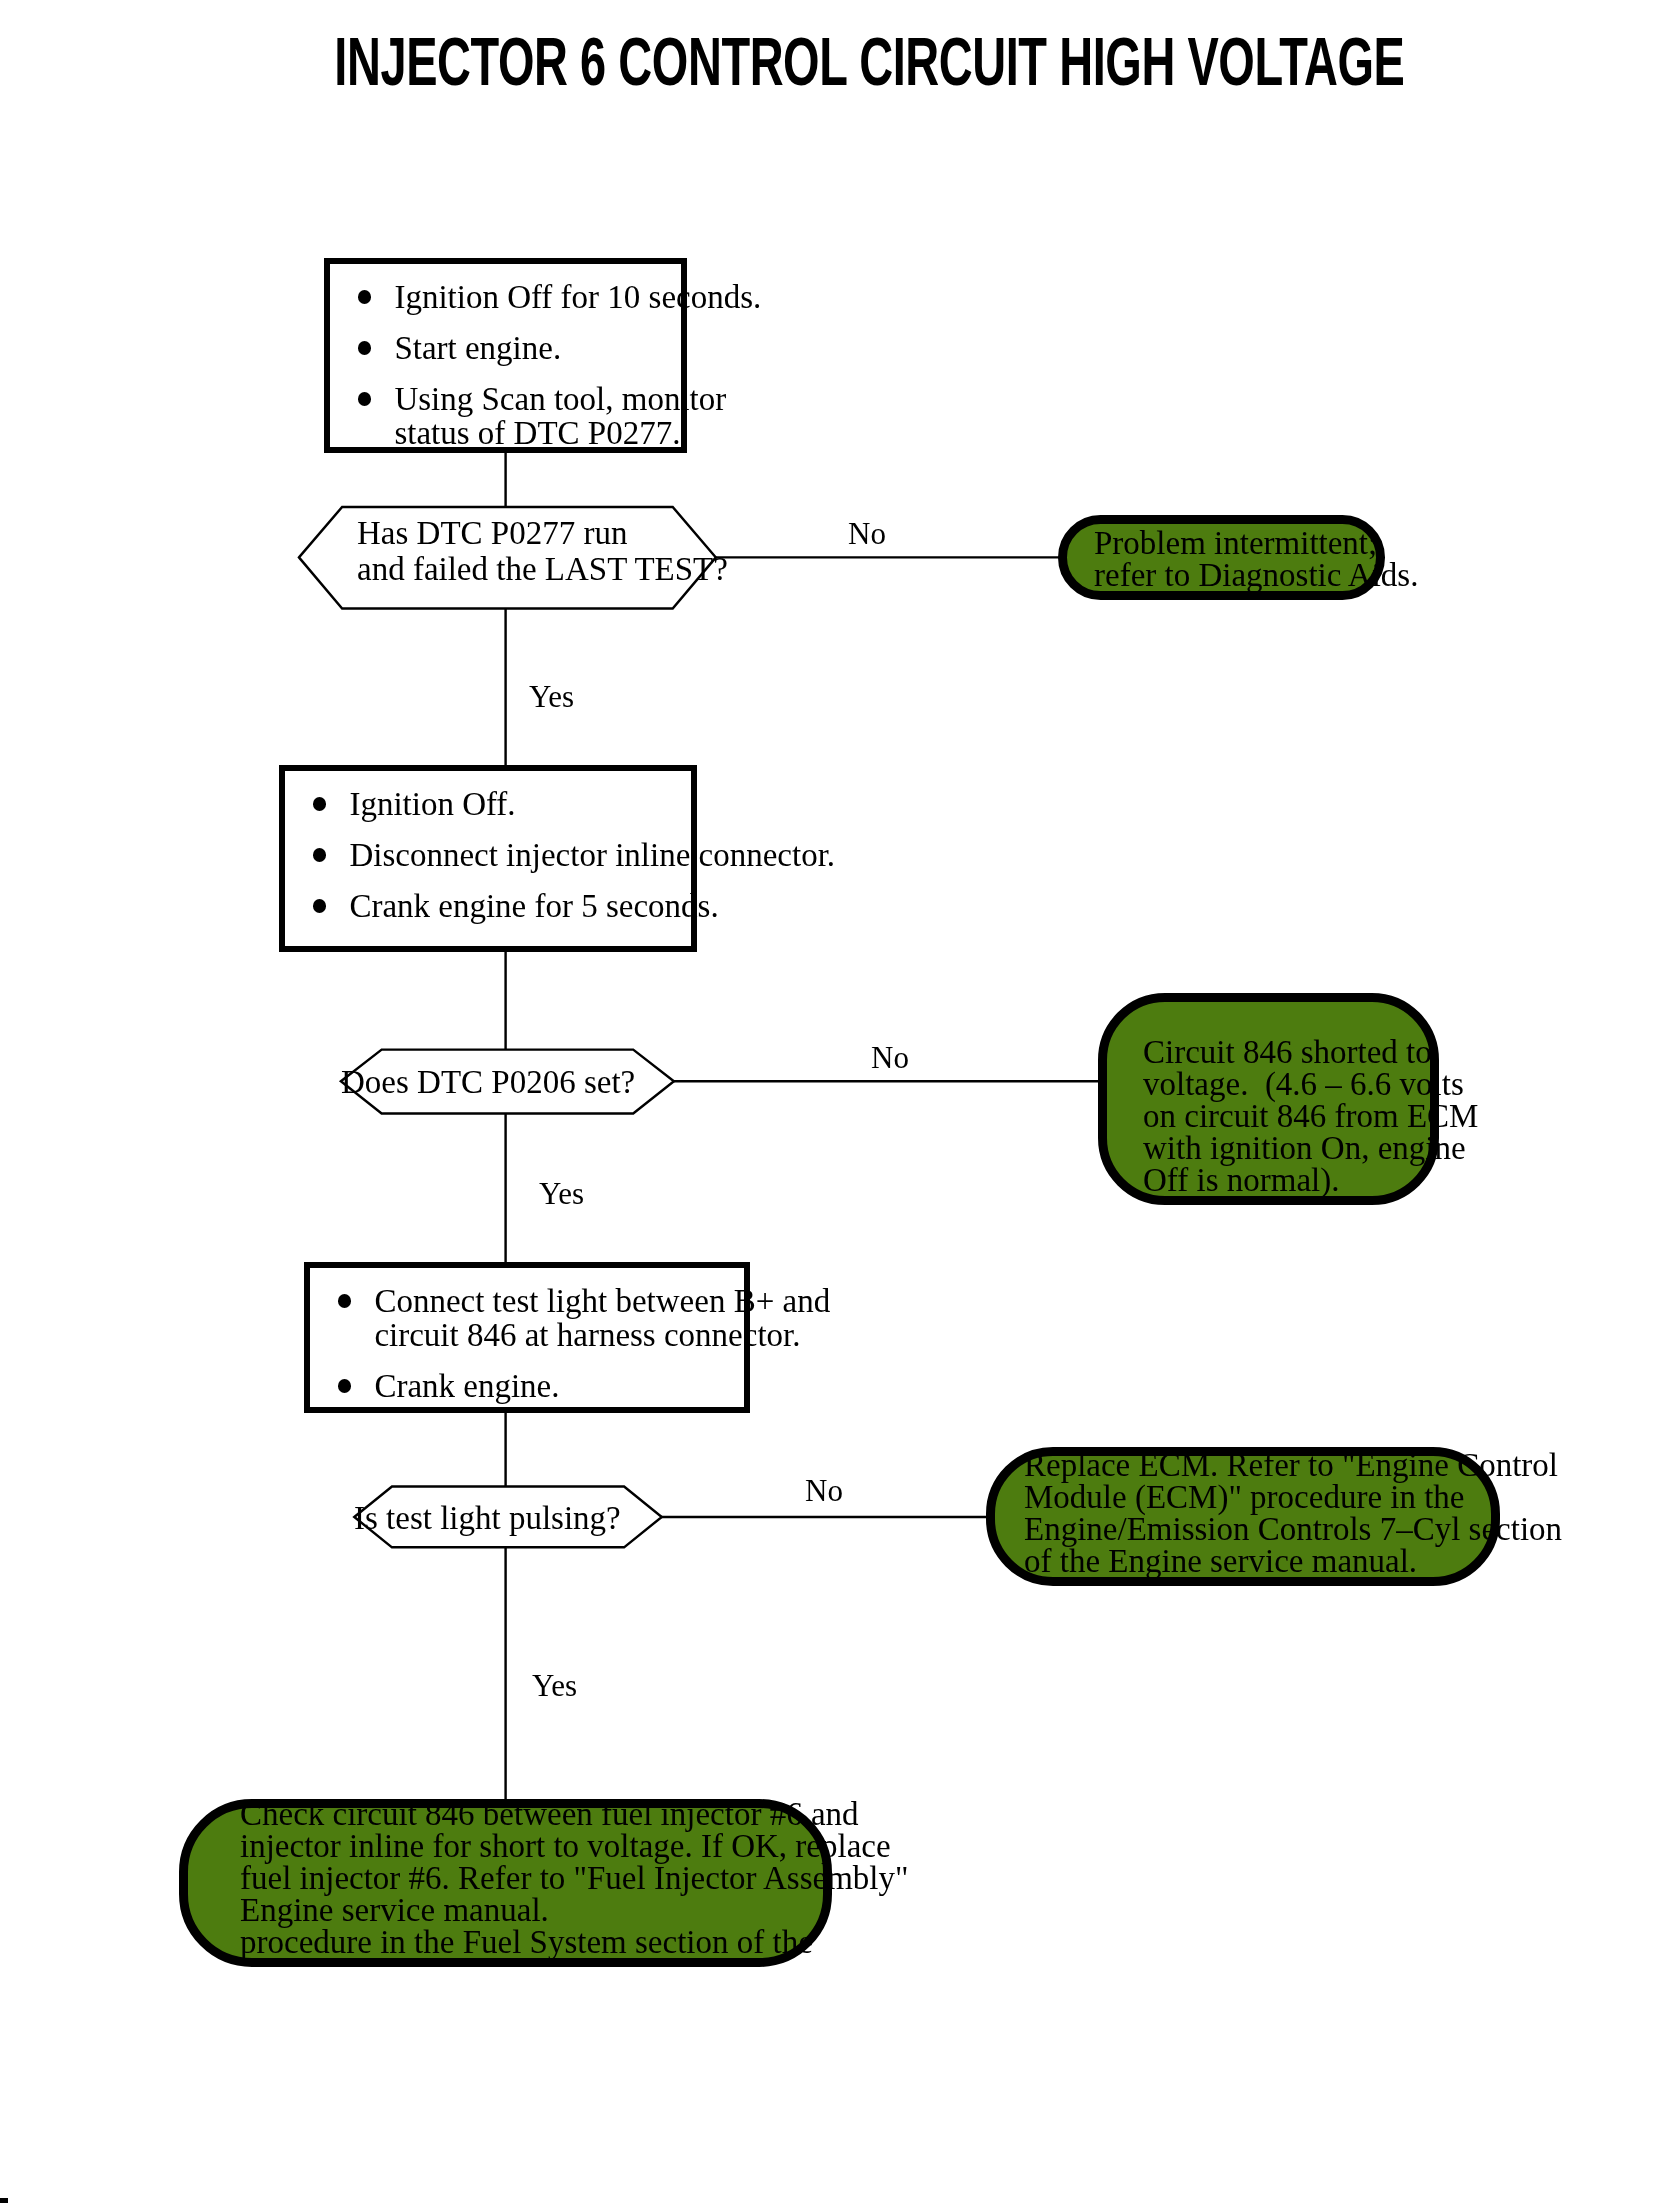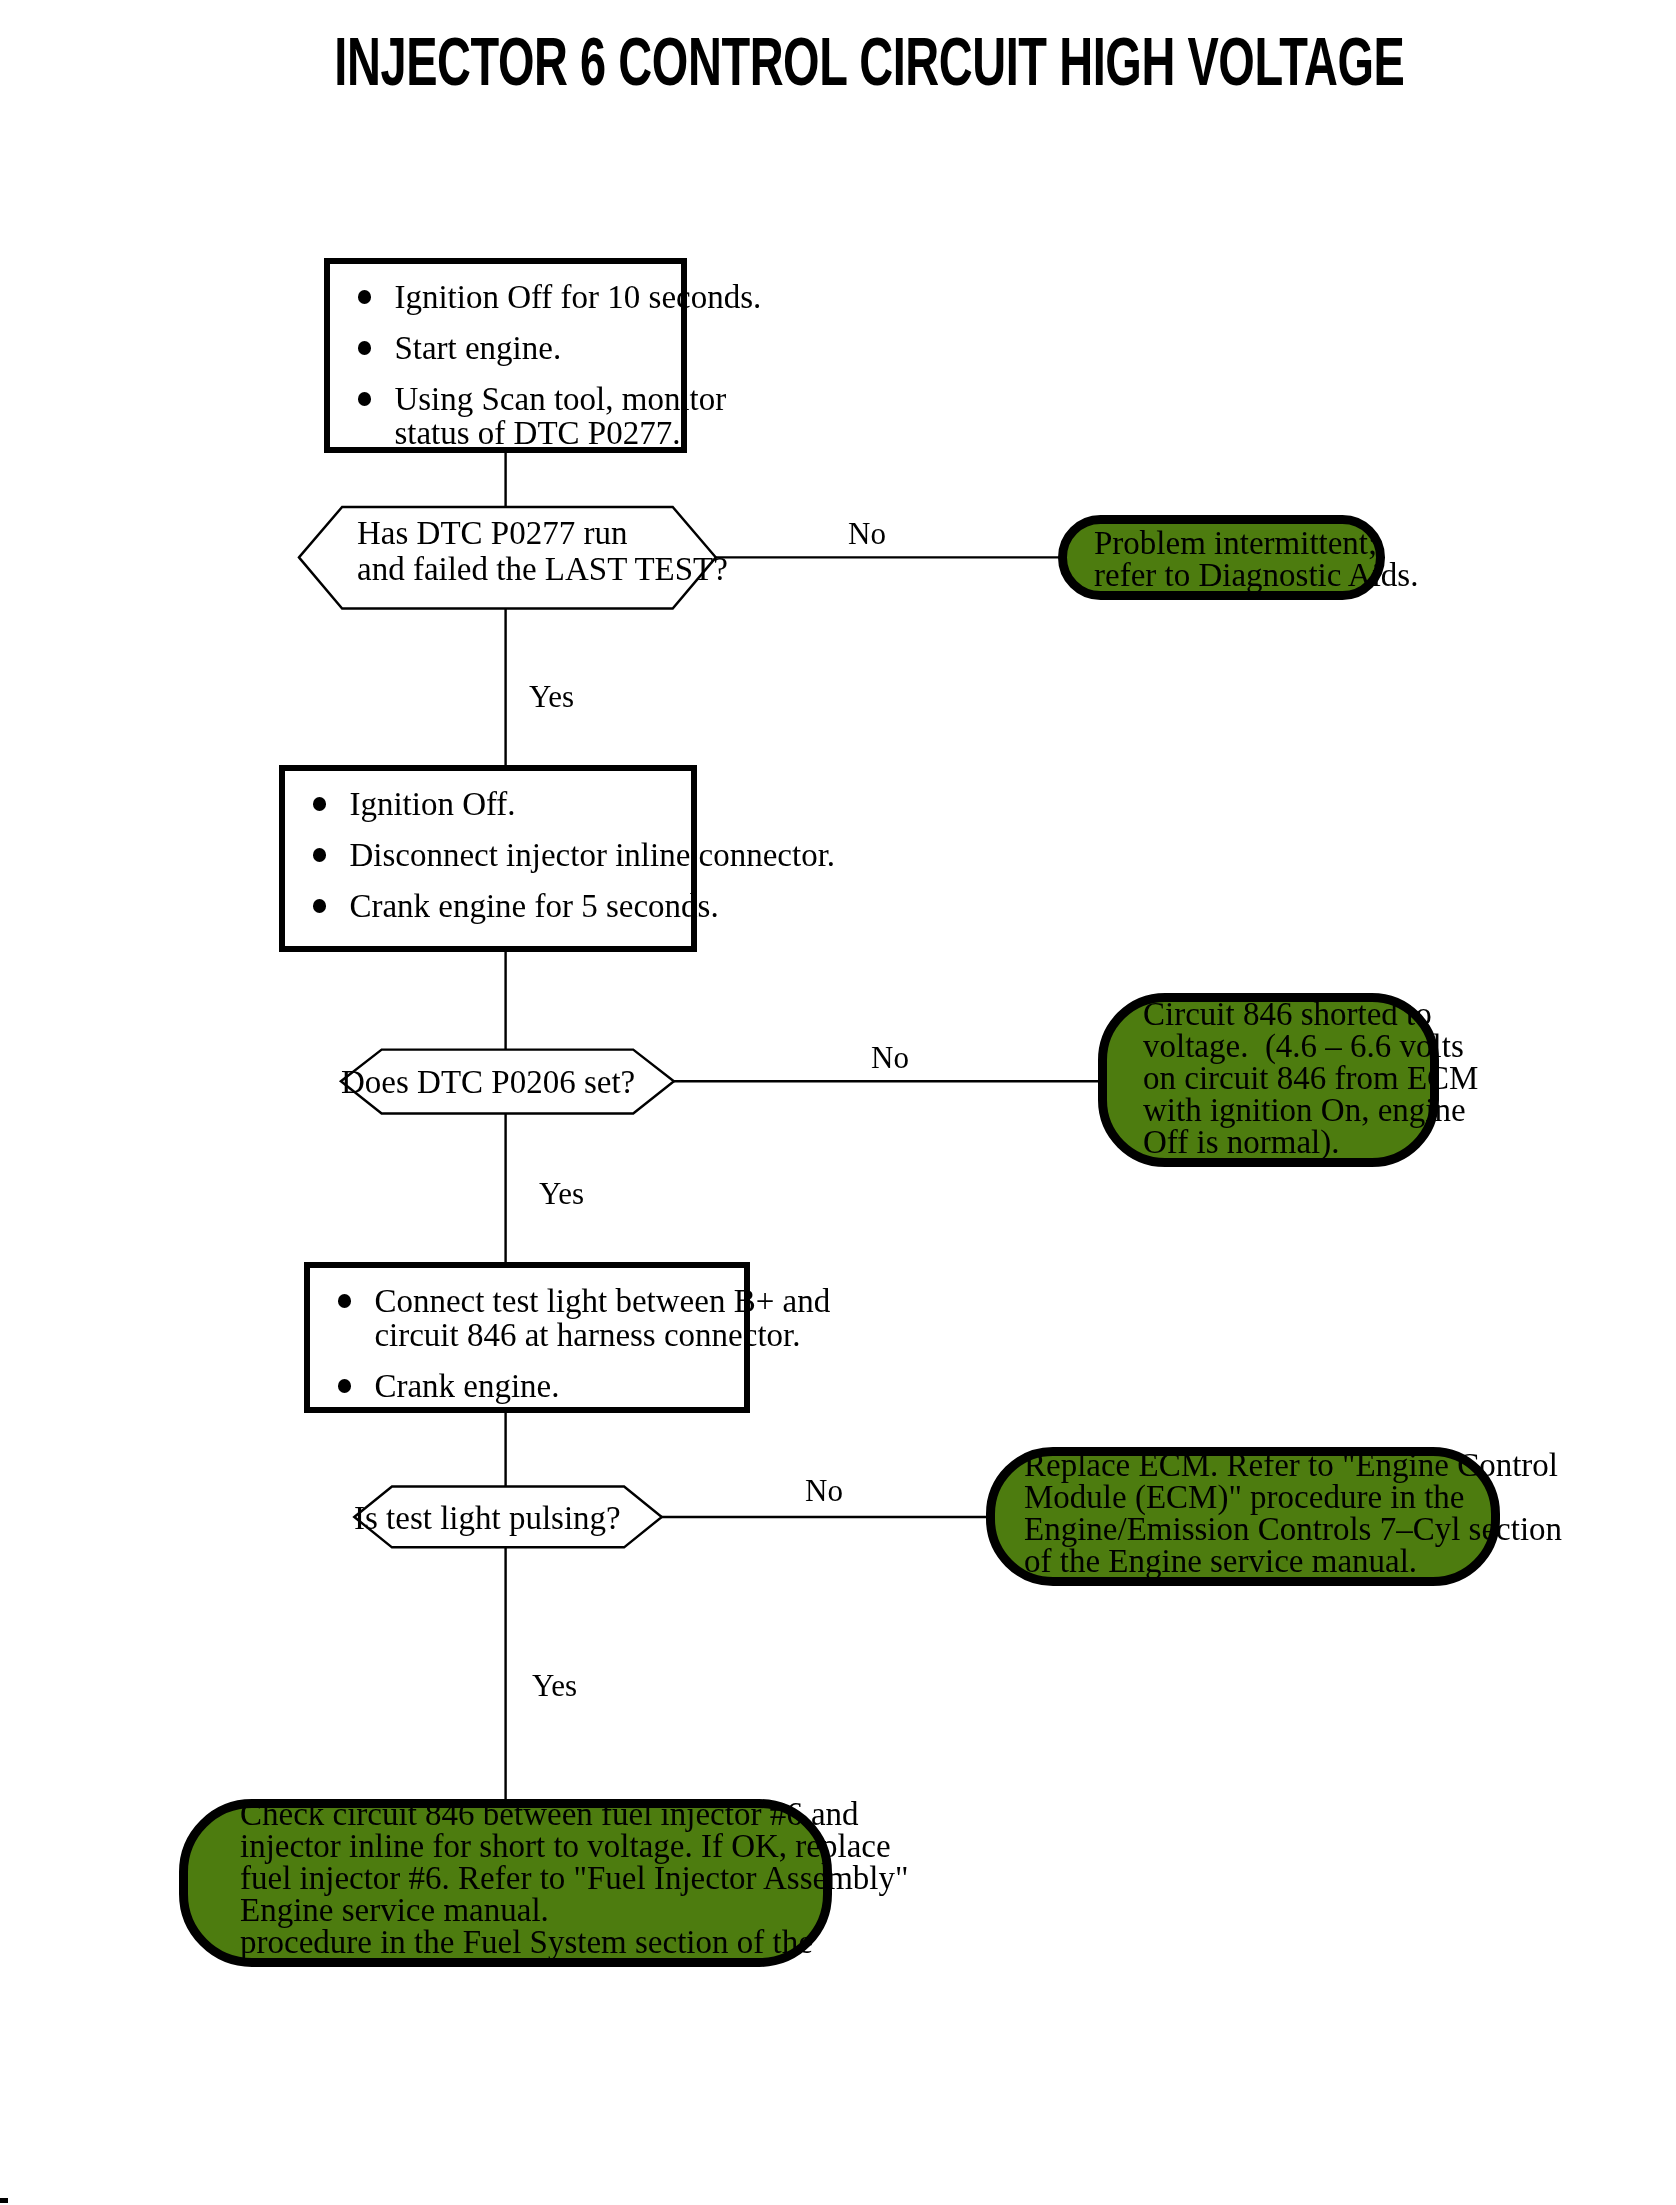--- a/index.html
+++ b/index.html
@@ -126,21 +126,21 @@
           </div>
         </div>
       </div>
   </div>
 
   <div class="hex-text hex-center" style="left:341px;top:1064px;width:333px;">
       <div class="tline">Does DTC P0206 set?</div>
     </div>
 
   <div class="lbl" style="left:871px;top:1044px;">No</div>
-  <div class="terminal" style="left:1098px;top:993px;width:341px;height:174px;border-radius:67px;padding-left:36px;">
+  <div class="terminal" style="left:1098px;top:993px;width:341px;height:212px;border-radius:67px;padding-left:36px;">
     <div>
         <div class="tline">Circuit 846 shorted to</div>
         <div class="tline">voltage.  (4.6 – 6.6 volts</div>
         <div class="tline">on circuit 846 from ECM</div>
         <div class="tline">with ignition On, engine</div>
         <div class="tline">Off is normal).</div>
       </div>
   </div>
 
   <div class="lbl" style="left:539px;top:1180px;">Yes</div>

